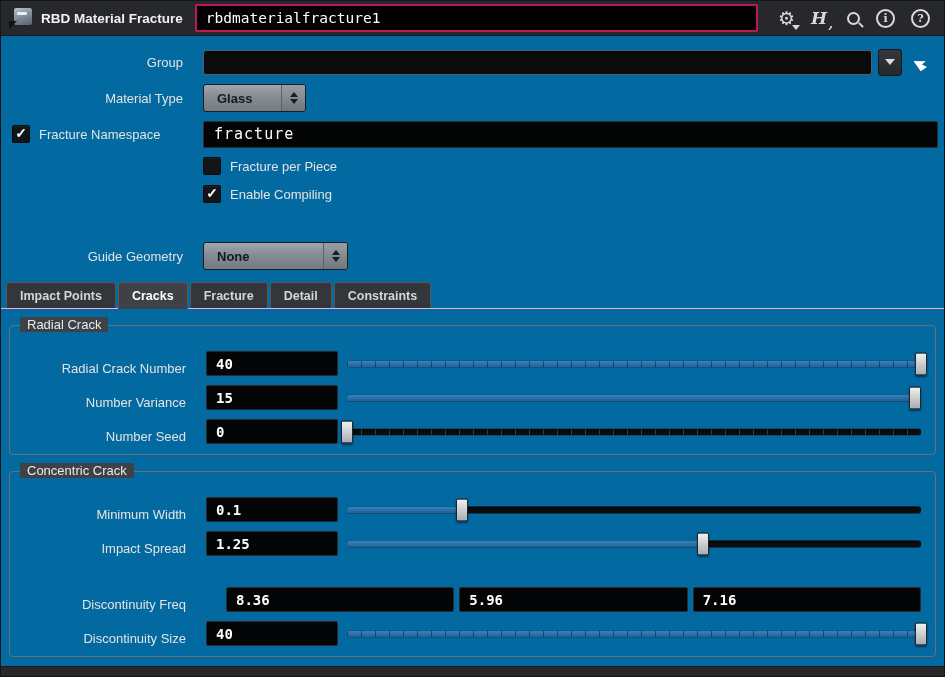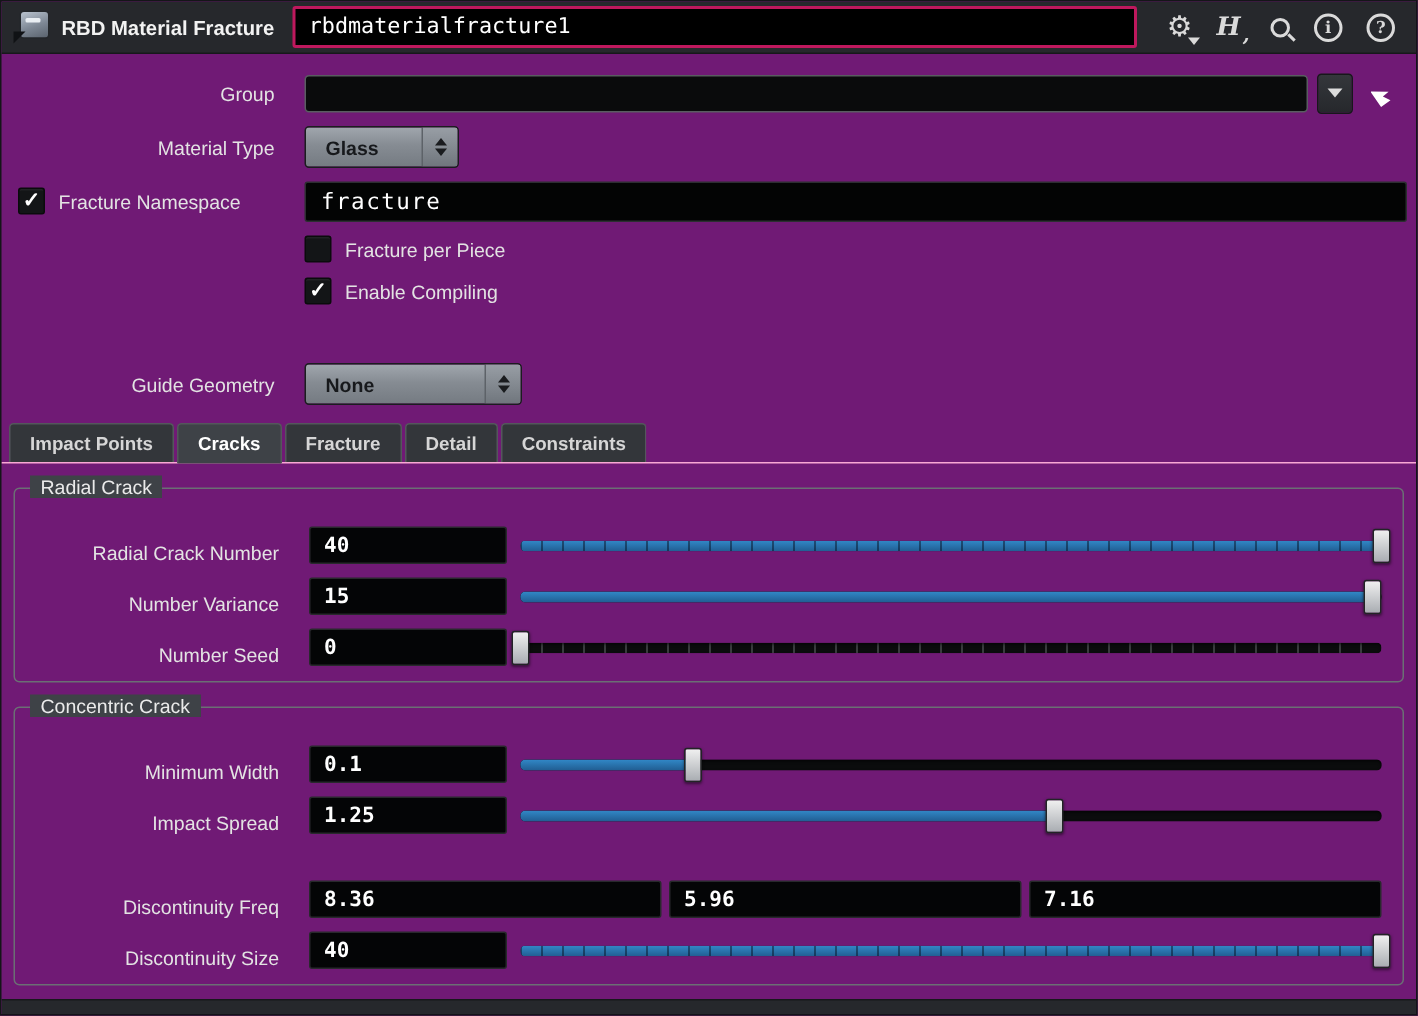--- a/index.html
+++ b/index.html
@@ -1,16 +1,16 @@
 <!DOCTYPE html>
 <html><head>
 <meta charset="utf-8">
 <style>
   html,body{margin:0;padding:0;background:#1d1e21;}
-  .window{position:relative;width:945px;height:677px;background:#701a75;border:1px solid #141518;
+  .window{position:relative;width:945px;height:677px;background:#0369a1;border:1px solid #141518;
     box-sizing:border-box;font-family:"Liberation Sans",sans-serif;overflow:hidden;-webkit-font-smoothing:antialiased;}
 
   
   .header{height:34px;background:#26282c;border-bottom:1px solid #17181b;display:flex;align-items:center;padding:0 8px;gap:8px;}
   .node-icon{position:relative;width:24px;height:24px;flex-shrink:0;}
   .node-icon .badge{position:absolute;top:1px;right:0;width:18px;height:17px;border-radius:3px;
     background:linear-gradient(160deg,#b9c3cf 0%,#7d8794 55%,#5a636e 100%);border:1px solid #23262a;}
   .node-icon .badge::after{content:"";position:absolute;left:3px;top:4px;width:10px;height:3px;background:#e9eef3;border-radius:1px;}
   .node-icon .corner{position:absolute;left:0;bottom:1px;width:0;height:0;border-right:8px solid transparent;border-top:8px solid #101215;}
   .header-title{color:#f2f2f2;font-weight:bold;font-size:13.5px;white-space:nowrap;padding-right:4px;}
@@ -62,21 +62,21 @@
   .tabs{display:flex;gap:2px;padding:0 5px;margin-top:8px;position:relative;z-index:2;}
   .tab{padding:6px 13px 5px;background:#33363a;border:1px solid #54575c;border-bottom:none;border-radius:3px 3px 0 0;
     color:#d6d6d6;font-size:12.5px;font-weight:bold;cursor:pointer;white-space:nowrap;}
   .tab.active{background:#3e4247;color:#ffffff;padding-bottom:6px;margin-bottom:-1px;}
   .tab-panel{border-top:1px solid #f9a8d4;position:relative;z-index:1;}
 
   
   .gbox{margin:16px 8px 0;border:1px solid #6b6f74;border-radius:4px;position:relative;padding:16px 14px 10px 0;}
   .gbox-title{position:absolute;top:-9px;left:10px;background:#3e4247;padding:0 7px;color:#eaeaea;font-size:13px;}
   .grow{display:flex;align-items:flex-end;height:34px;}
-  .grow.gapped{margin-top:22px;}
+  .grow.gapped{margin-top:22px;gap:20px;}
   .glabel{width:196px;padding-right:20px;box-sizing:border-box;text-align:right;color:#e3e3e3;font-size:13px;flex-shrink:0;}
   .gvalue{width:132px;height:25px;box-sizing:border-box;background:#040506;border:1px solid #28292c;border-radius:2px;color:#fff;
     font-family:"DejaVu Sans Mono",monospace;font-weight:bold;font-size:14px;padding:0 9px;outline:none;flex-shrink:0;}
   .gvalue.flexfield{width:auto;flex:1;min-width:0;}
   .freq-fields{flex:1;display:flex;gap:5px;min-width:0;}
 
   
   .slider{flex:1;position:relative;height:24px;margin-left:9px;min-width:0;}
   .slider .track{position:absolute;left:0;right:0;top:50%;transform:translateY(-50%);height:7px;background:#0b0c0d;border-radius:3px;
     box-shadow:inset 0 1px 2px rgba(0,0,0,.65);}

